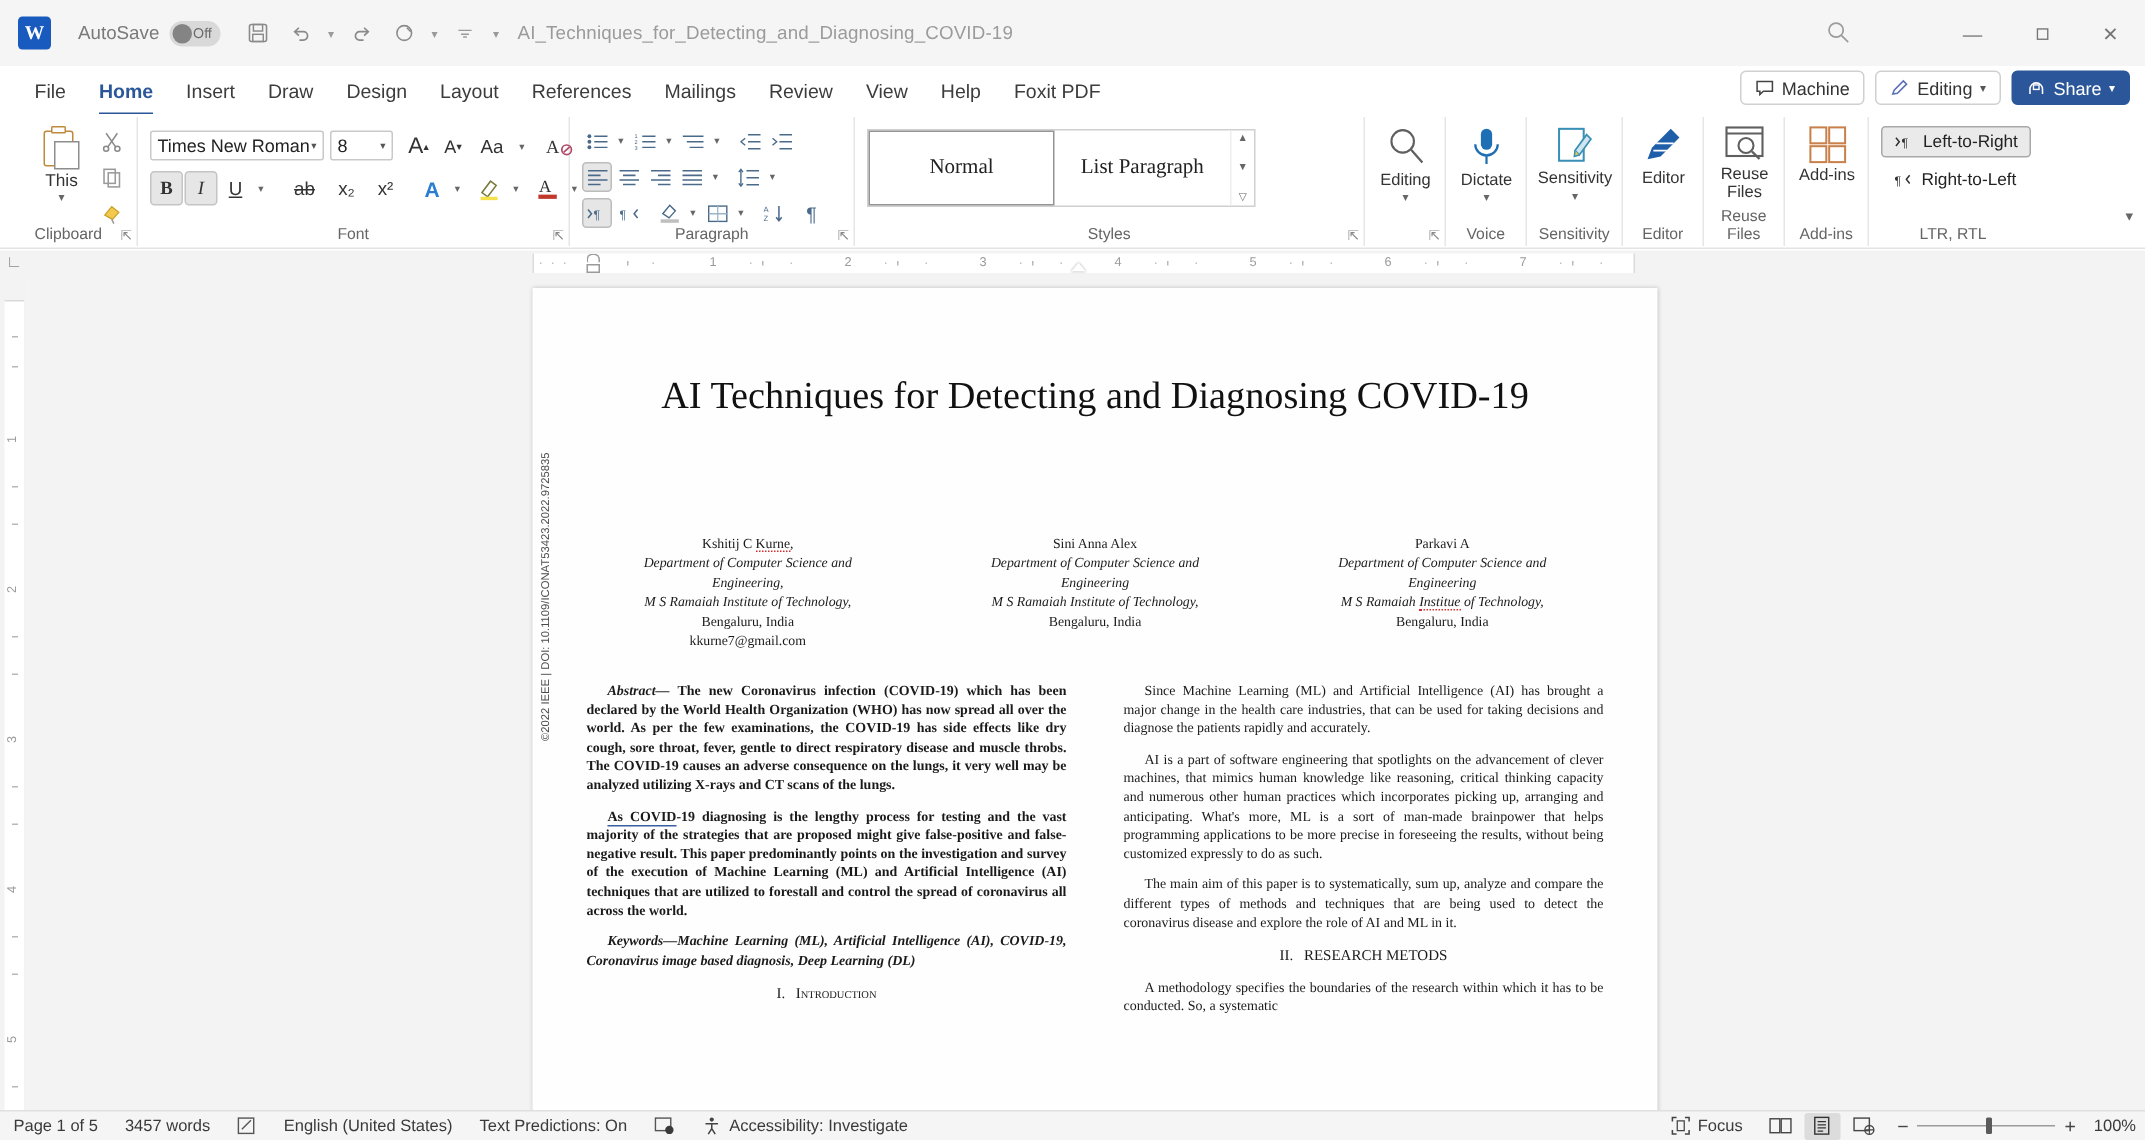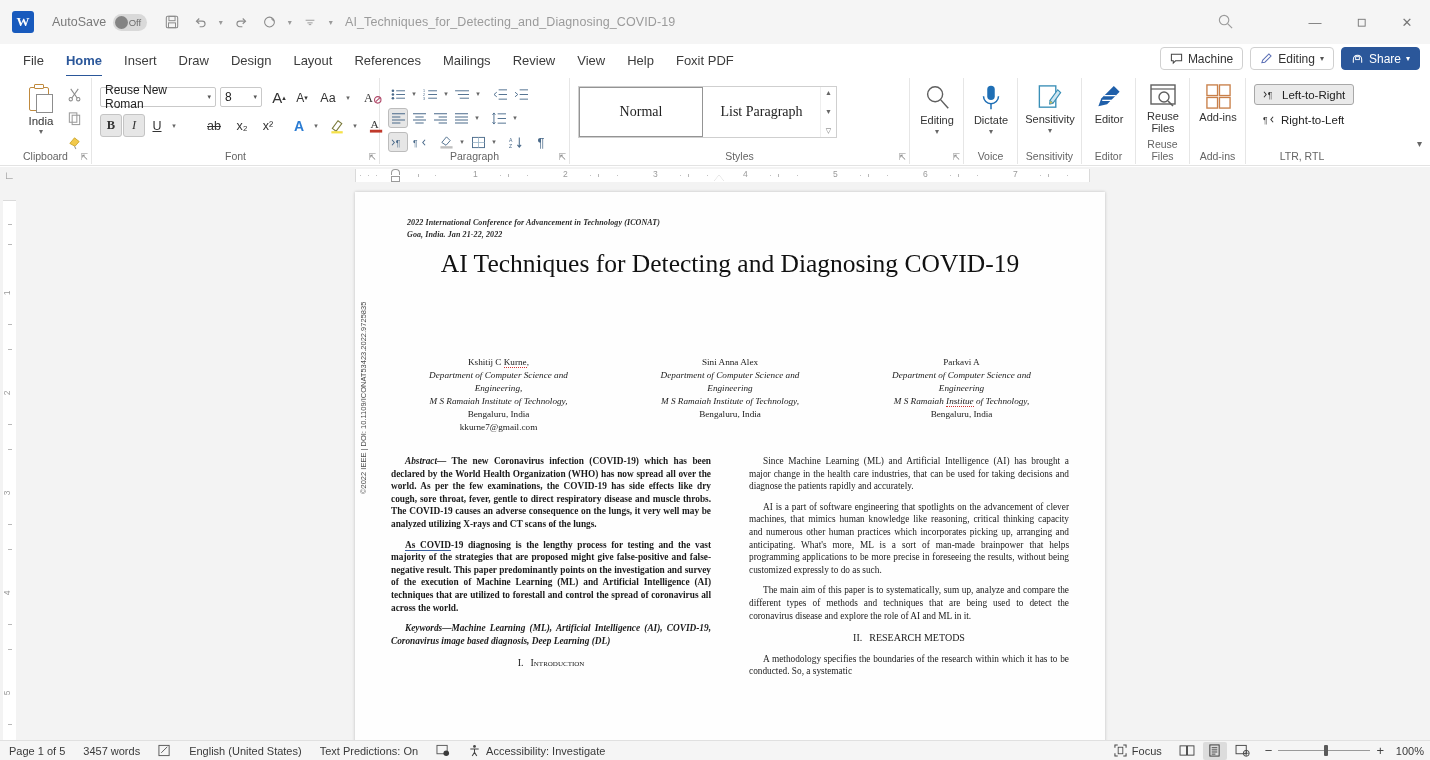--- a/index.html
+++ b/index.html
@@ -428,21 +428,21 @@
 
   <div class="ribbon">
 
     <div class="grp" style="left:0; width:92px;">
       <div class="paste-btn">
         <div class="clip-ico">
           <div class="clip-body"></div>
             <div class="clip-tab"></div>
             <div class="clip-page"></div>
         </div>
-        <div class="paste-txt">India</div>
+        <div class="paste-txt">This</div>
         <div class="mini-caret">▾</div>
       </div>
       <div class="clip-side">
         <div>
           <svg width="15" height="15" viewBox="0 0 16 16">
               <path d="M4 2 L11 12" stroke="#8a8a8a" stroke-width="1.1"></path>
               <path d="M12 2 L5 12" stroke="#8a8a8a" stroke-width="1.1"></path>
               <circle cx="4" cy="13" r="1.8" fill="none" stroke="#8a8a8a" stroke-width="1.1"></circle>
               <circle cx="12" cy="13" r="1.8" fill="none" stroke="#8a8a8a" stroke-width="1.1"></circle>
             </svg>
@@ -459,21 +459,21 @@
               <path d="M8 12 L9.5 15" stroke="#9a9a9a" stroke-width="1.1"></path>
             </svg>
         </div>
       </div>
       <div class="grp-label">Clipboard</div>
       <div class="grp-dlg">⇱</div>
     </div>
 
     <div class="grp" style="left:92px; width:288px;">
       <div class="fontname">
-        <span>Reuse New Roman</span>
+        <span>Times New Roman</span>
         <span style="font-size:7px;color:#555;margin-right:4px">▾</span>
       </div>
       <div class="fontsize">
         <span>8</span>
         <span style="font-size:7px;color:#555;margin-right:4px">▾</span>
       </div>
       <div class="frow1">
         <div class="fico" style="font-size:15px">A<sup style="font-size:7px">▴</sup></div>
         <div class="fico" style="font-size:12px">A<sup style="font-size:7px">▾</sup></div>
         <div class="fico" style="width:28px">Aa</div>
@@ -484,21 +484,21 @@
               <circle cx="14.5" cy="11.5" r="3.4" fill="none" stroke="#b04a6a" stroke-width="1.2"></circle>
               <path d="M12.4 13.4 L16.6 9.4" stroke="#b04a6a" stroke-width="1.2"></path>
             </svg>
         </div>
       </div>
       <div class="frow2">
         <div class="fico sel" style="font-weight:bold;font-family:'Liberation Serif',serif">B</div>
         <div class="fico sel" style="font-style:italic;font-family:'Liberation Serif',serif">I</div>
         <div class="fico" style="text-decoration:underline">U</div>
         <div class="caret-s">▾</div>
-        <div class="fico" style="text-decoration:line-through;margin-left:23px">ab</div>
+        <div class="fico" style="text-decoration:line-through;margin-left:12px">ab</div>
         <div class="fico" style="margin-left:5px">x₂</div>
         <div class="fico" style="margin-left:3px">x²</div>
         <div class="fico" style="margin-left:8px;color:#2b7cd3;font-weight:bold;font-size:14px">A</div>
         <div class="caret-s">▾</div>
         <div class="fico" style="margin-left:5px">
           <svg width="18" height="17" viewBox="0 0 18 18">
               <path d="M3 12 L9 4 L13 7 L7 15 z" fill="none" stroke="#7a7a3a" stroke-width="1.1"></path>
               <rect x="2" y="15" width="12" height="2.4" fill="#f5e14a"></rect>
             </svg>
         </div>
@@ -809,24 +809,20 @@
     <div class="vtick" style="top:540px"></div>
   </div>
 
   <div class="canvas">
 
     <div class="page">
       <div class="doc-inner">
 
         <div class="sidewm">©2022 IEEE | DOI: 10.1109/ICONAT53423.2022.9725835</div>
 
-        <div class="conf-head">
-          <div>2022 International Conference for Advancement in Technology (ICONAT)</div>
-          <div>Goa, India. Jan 21-22, 2022</div>
-        </div>
 
         <div class="paper-title">AI Techniques for Detecting and Diagnosing COVID-19</div>
 
         <div class="authors">
           <div class="author">
             <div class="nm">Kshitij C <span class="sp-red">Kurne</span>,</div>
             <div class="it">Department of Computer Science and<br>Engineering,</div>
             <div class="it">M S Ramaiah Institute of Technology,</div>
             <div>Bengaluru, India</div>
             <div>kkurne7@gmail.com</div>

